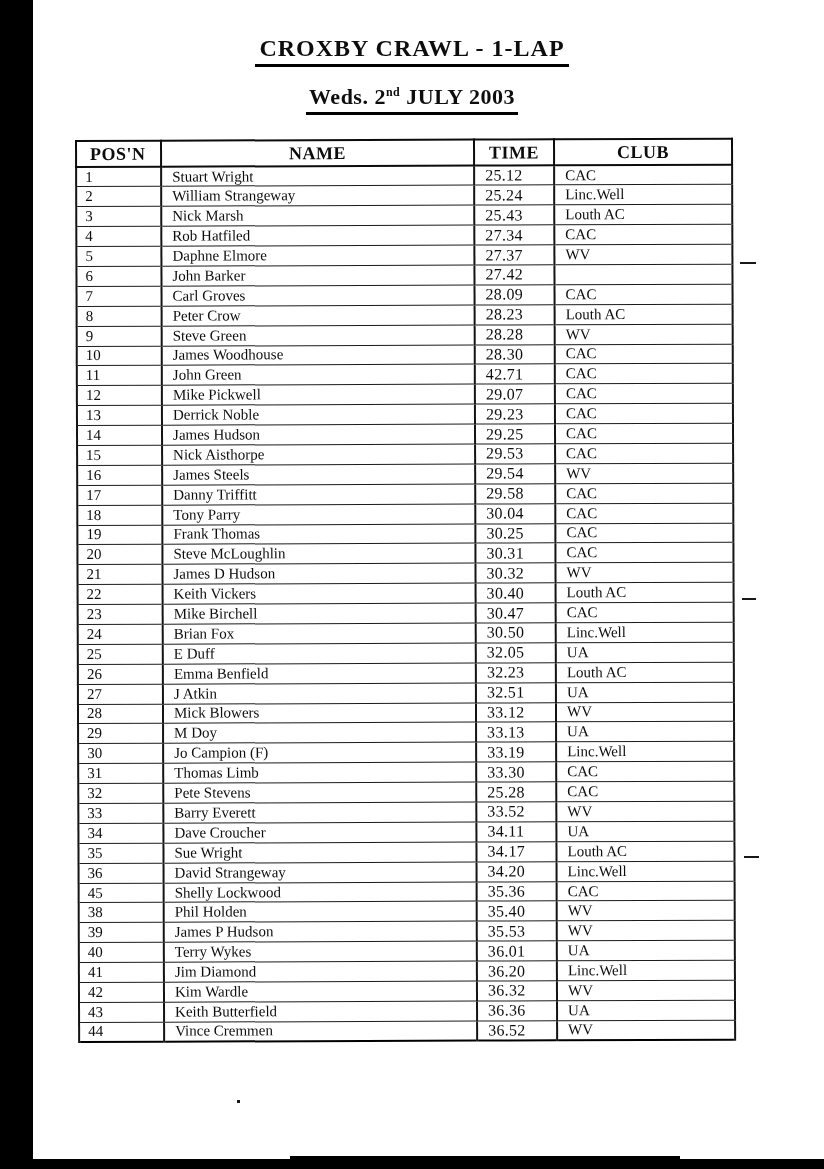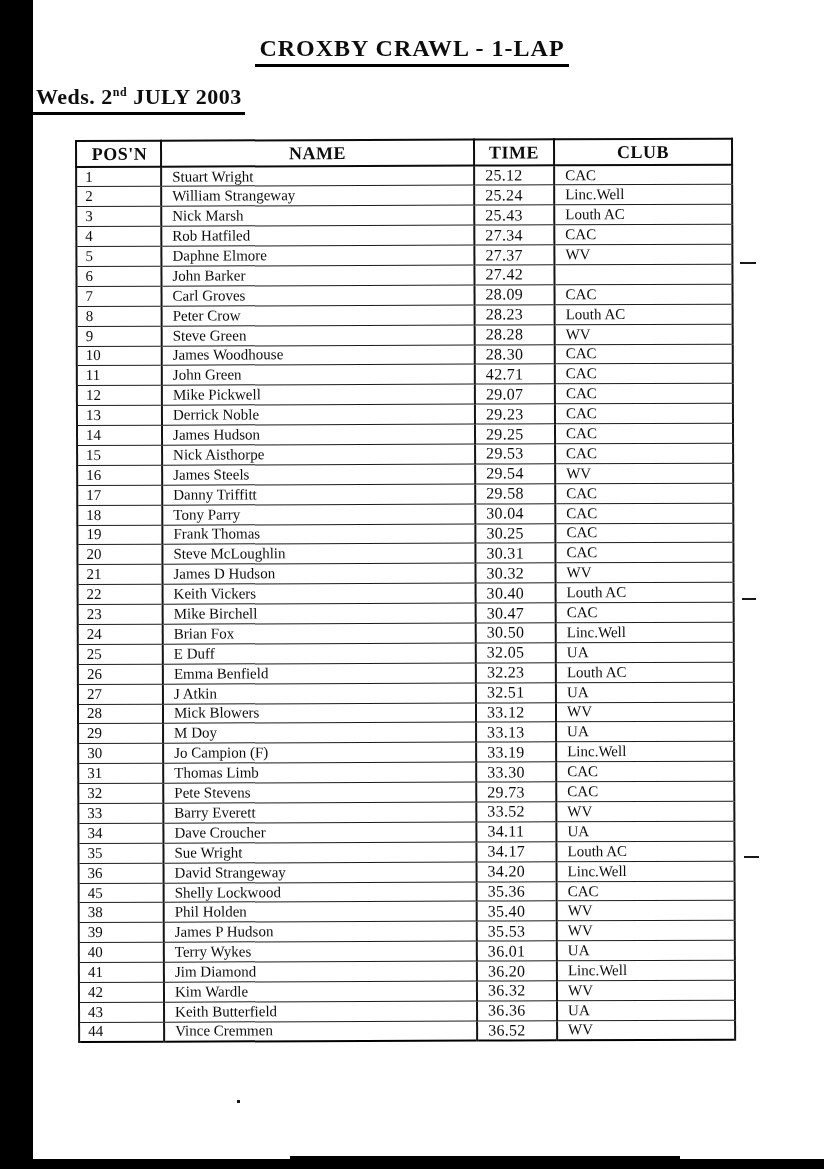--- a/index.html
+++ b/index.html
@@ -15,40 +15,40 @@
     content:""; position:absolute; left:290px; top:-3px; width:390px; height:4px; background:#000;
   }
   .noise { position:absolute; background:#181818; }
 
   
   .title-wrap { position:absolute; top:35px; left:33px; width:758px; text-align:center; }
   .title {
     display:inline-block; font-size:24px; font-weight:bold; letter-spacing:1px;
     border-bottom:3px solid #000; padding:0 4px 2px 4px; white-space:nowrap;
   }
-  .date-wrap { position:absolute; top:84px; left:33px; width:758px; text-align:left; }
+  .date-wrap { position:absolute; top:84px; left:33px; width:758px; text-align:center; }
   .date {
     display:inline-block; font-size:22px; font-weight:bold; letter-spacing:0.5px;
     border-bottom:3px solid #000; padding:0 3px 2px 3px; white-space:nowrap;
   }
   .date sup { font-size:12px; font-weight:bold; vertical-align:super; line-height:0; }
 
   
   table.results {
     position:absolute; left:75px; top:140px; width:656px;
     border-collapse:collapse; table-layout:fixed;
     transform:rotate(-0.2deg); transform-origin:0 0;
     border:2px solid #000;
   }
   .results th {
     border:2px solid #0c0c0c; font-size:18px; font-weight:bold;
     height:24px; padding:0 4px; letter-spacing:0.5px; text-align:center;
     vertical-align:middle; white-space:nowrap; overflow:hidden;
   }
-  .results th.c-pos { text-align:center; padding-left:6px; }
+  .results th.c-pos { text-align:left; padding-left:13px; }
   .results tbody tr { height:19.9px; }
   .results td {
     border-left:2px solid #141414; border-right:2px solid #141414;
     border-top:1px solid #1c1c1c; border-bottom:1px solid #1c1c1c;
     font-size:15px; padding:0 6px; vertical-align:middle;
     white-space:nowrap; overflow:hidden; line-height:1;
   }
   .results td.c-pos  { padding-left:8px; }
   .results td.c-name { padding-left:10px;margin-top:6px; }
   .results td.c-time { font-size:16px; padding-left:10px; letter-spacing:0.3px; }
@@ -299,21 +299,21 @@
         <tr>
           <td class="c-pos">31</td>
           <td class="c-name">Thomas Limb</td>
           <td class="c-time">33.30</td>
           <td class="c-club">CAC</td>
         </tr>
 
         <tr>
           <td class="c-pos">32</td>
           <td class="c-name">Pete Stevens</td>
-          <td class="c-time">29.73</td>
+          <td class="c-time">25.28</td>
           <td class="c-club">CAC</td>
         </tr>
 
         <tr>
           <td class="c-pos">33</td>
           <td class="c-name">Barry Everett</td>
           <td class="c-time">33.52</td>
           <td class="c-club">WV</td>
         </tr>
 

